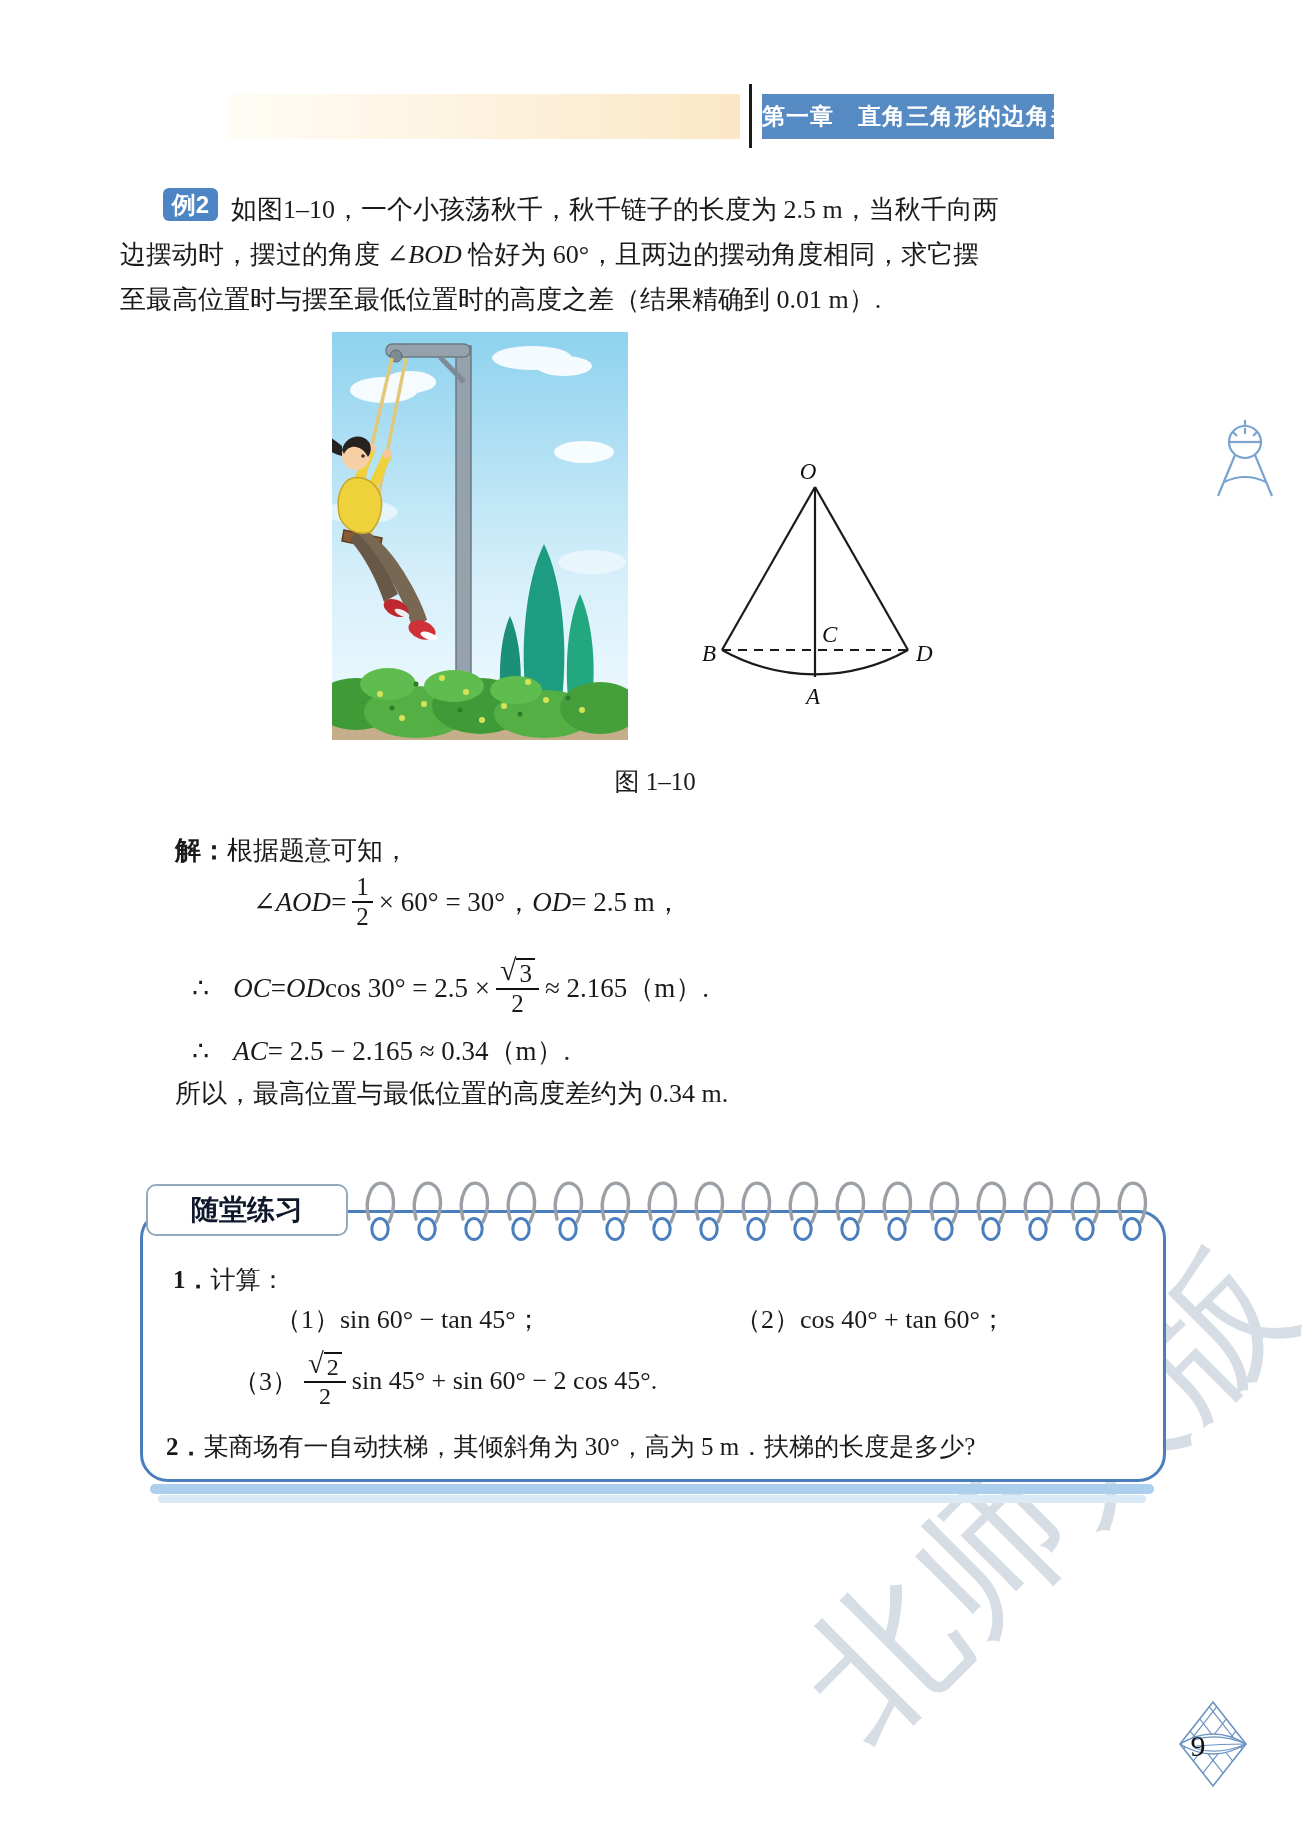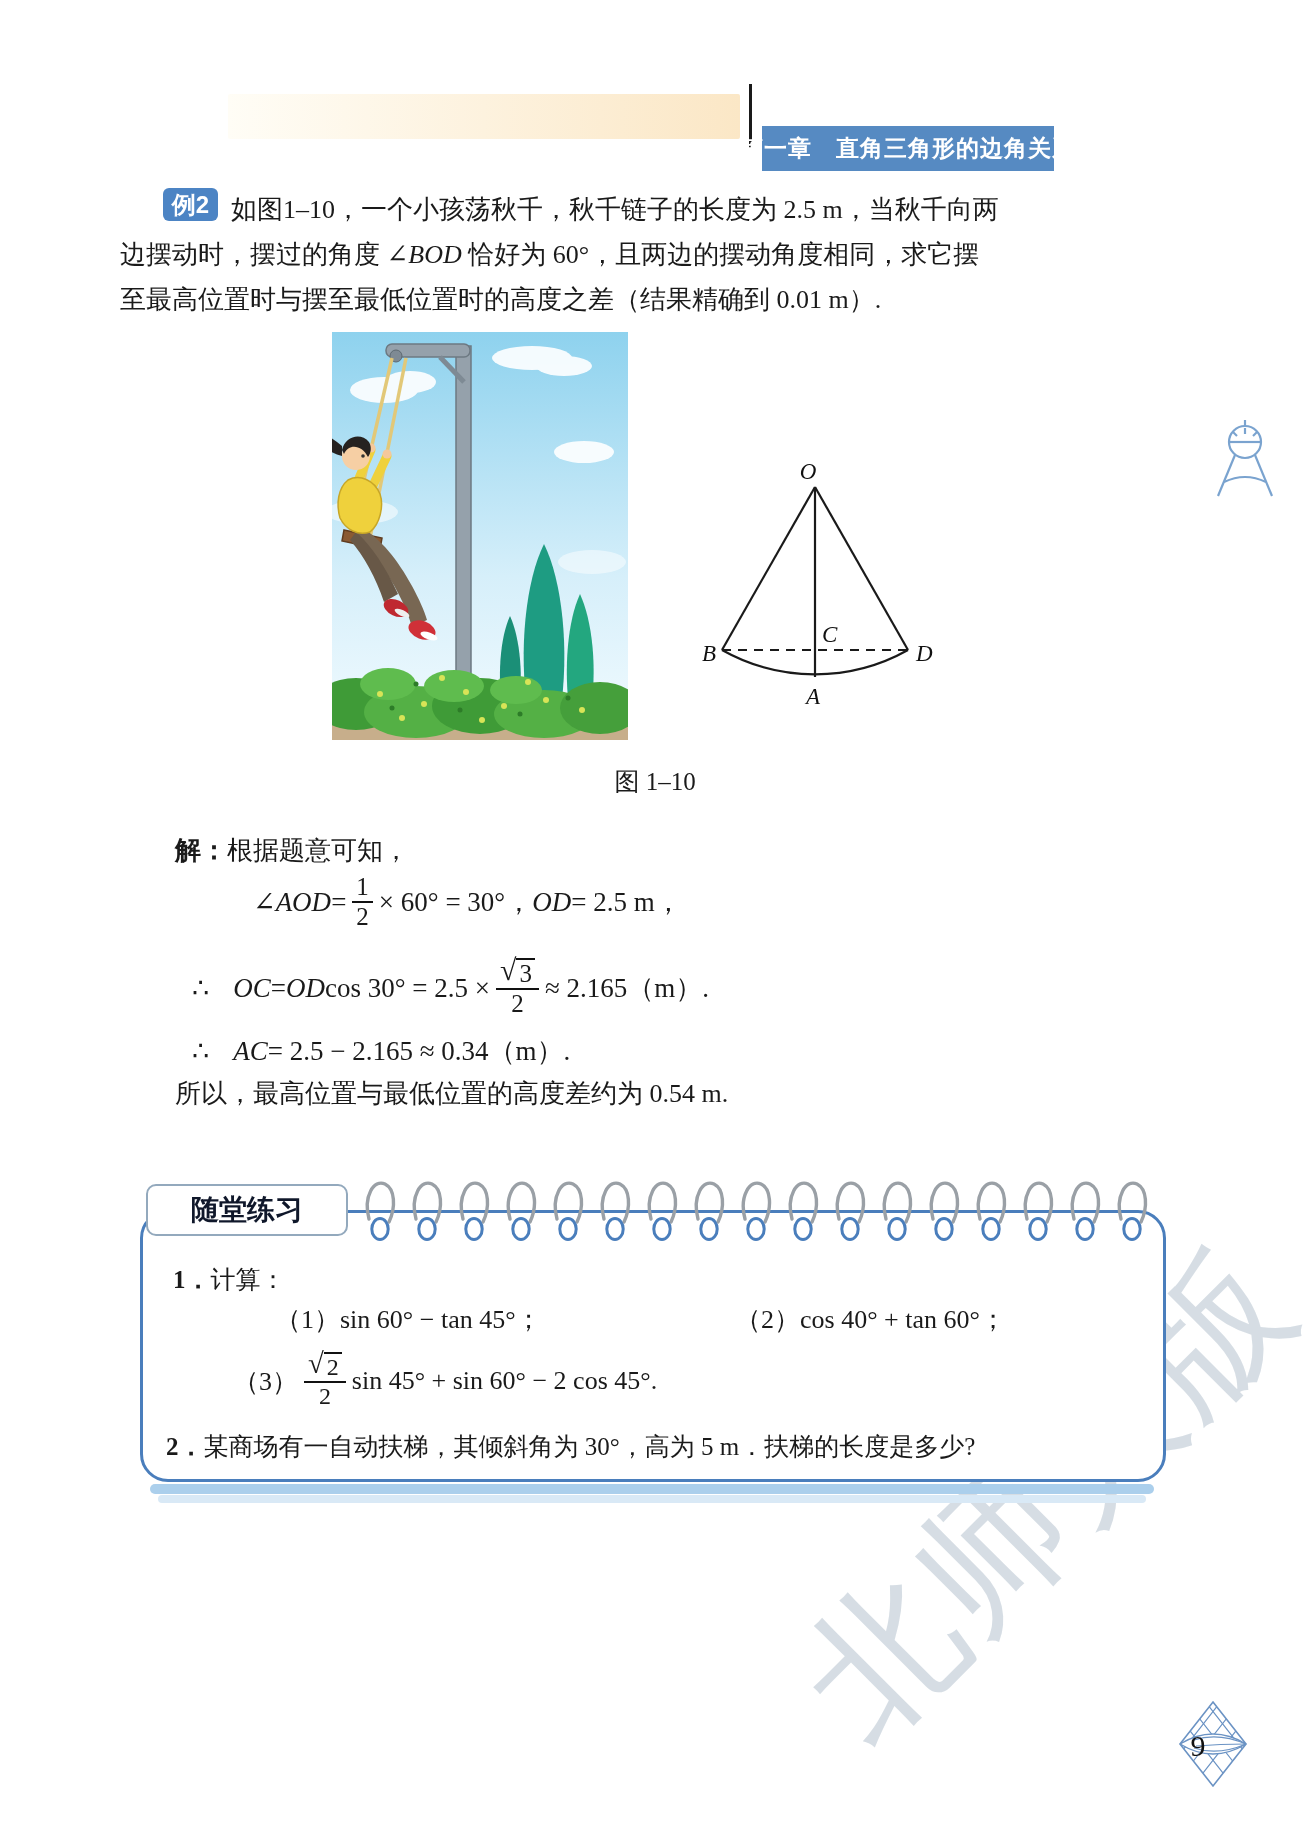--- a/index.html
+++ b/index.html
@@ -4,21 +4,21 @@
 <style>
   html,body{margin:0;padding:0;background:#fff;}
   .canvas{position:relative;width:1304px;height:1842px;background:#fff;overflow:hidden;
           font-family:"Liberation Serif","DejaVu Serif",serif;color:#1a1a1a;}
   .abs{position:absolute;}
   
   .accent-bar{left:228px;top:94px;width:512px;height:45px;border-radius:2px;
     background:linear-gradient(to right,#fffdf6,#fbe7c6);}
   .divider{left:749px;top:84px;width:3px;height:64px;background:#1a1a1a;}
   .chapter-bar{left:762px;top:94px;width:292px;height:45px;background:#568ac2;
-    display:flex;align-items:center;justify-content:center;margin-top:32px;}
+    display:flex;align-items:center;justify-content:flex-start;}
   .chapter-bar span{color:#fff;font-weight:bold;font-size:23px;letter-spacing:1px;
     font-family:"Liberation Sans",sans-serif;white-space:nowrap;}
   
   .badge{left:163px;top:188px;width:55px;height:33px;background:#4c84c4;border-radius:6px;
     display:flex;align-items:center;justify-content:center;color:#fff;font-weight:bold;
     font-size:24px;font-family:"Liberation Sans",sans-serif;}
   .bodyline{font-size:26px;white-space:nowrap;}
   .mvar{font-style:italic;font-family:"Liberation Serif",serif;}
   
   .caption{left:555px;top:753px;width:200px;text-align:center;font-size:25px;margin-top:12px;}
@@ -208,21 +208,21 @@
     </span>
     <span> ≈ 2.165（m）.</span>
   </div>
 
   <div class="abs frow" style="left:192px;top:1034px;height:34px">
     <span class="tf">∴</span>
     <span class="mvar">AC</span>
       <span> = 2.5 − 2.165 ≈ 0.34（m）.</span>
   </div>
 
-  <div class="abs bodyline" style="left:175px;top:1076px">所以，最高位置与最低位置的高度差约为 0.54 m.</div>
+  <div class="abs bodyline" style="left:175px;top:1076px">所以，最高位置与最低位置的高度差约为 0.34 m.</div>
 
   <div class="abs watermark">北师大版</div>
 
   <div class="abs pbox z2"></div>
   <div class="abs band1 z2"></div>
   <div class="abs band2 z2"></div>
 
   <svg class="abs z4" style="left:360px;top:1160px" width="800" height="95" viewBox="0 0 800 95">
     <defs>
       <g id="coil">

